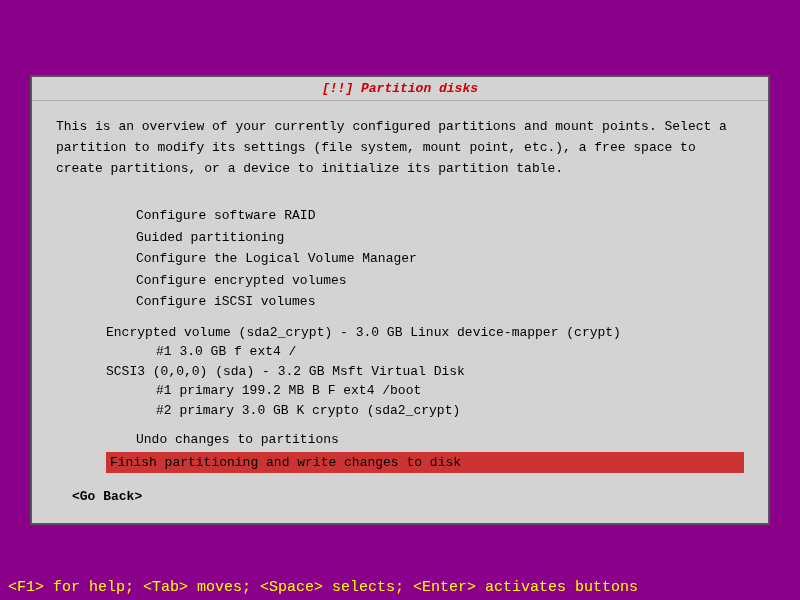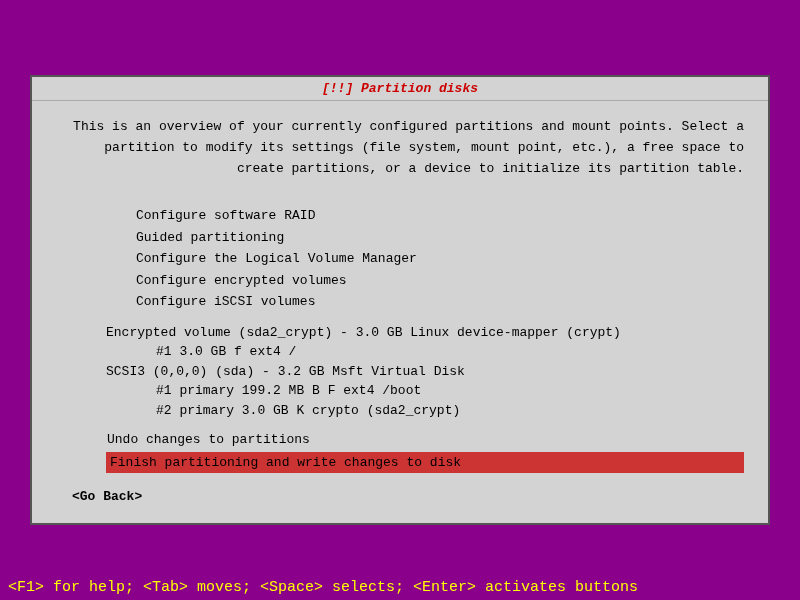--- a/index.html
+++ b/index.html
@@ -43,21 +43,20 @@
     }
     .dialog-content {
       padding: 16px 24px;
       color: #000;
       font-size: 13px;
       line-height: 1.5;
     }
     .description {
       margin-bottom: 26px;
       line-height: 1.6;
-      text-align: right;
     }
     .menu-list {
       list-style: none;
       margin-left: 80px;
       margin-bottom: 10px;
     }
     .menu-list li {
       padding: 1px 0;
       cursor: default;
     }
@@ -71,21 +70,21 @@
       margin-left: 100px;
     }
     .highlighted {
       background-color: #cc3333;
       color: #000000;
       padding: 1px 4px;
       display: block;
       margin-left: 50px;
     }
     .undo-line {
-      margin-left: 51px;
+      margin-left: 80px;
       margin-bottom: 2px;
     }
     .go-back {
       margin-top: 14px;
       margin-left: 16px;
       color: #000000;
       font-weight: bold;
     }
     .status-bar {
       width: 800px;

